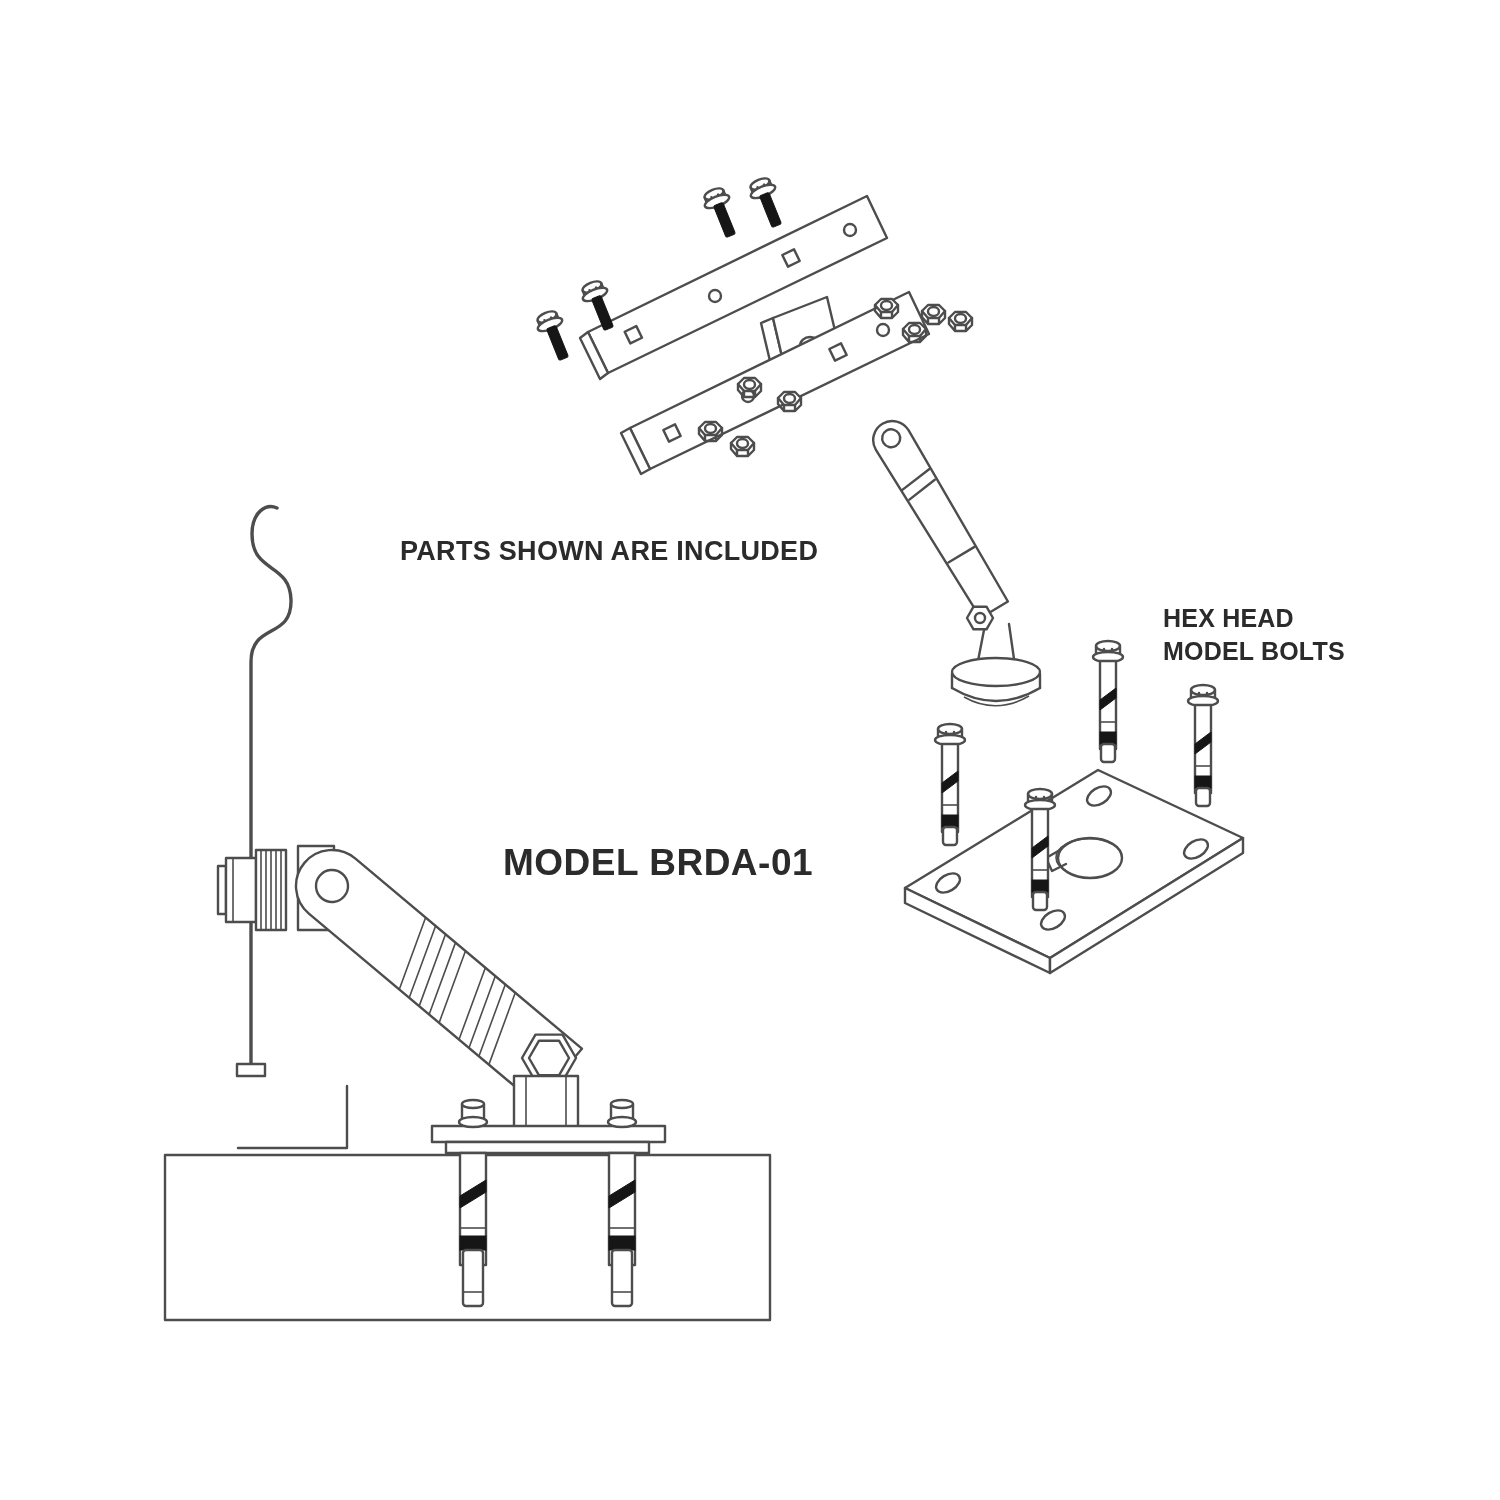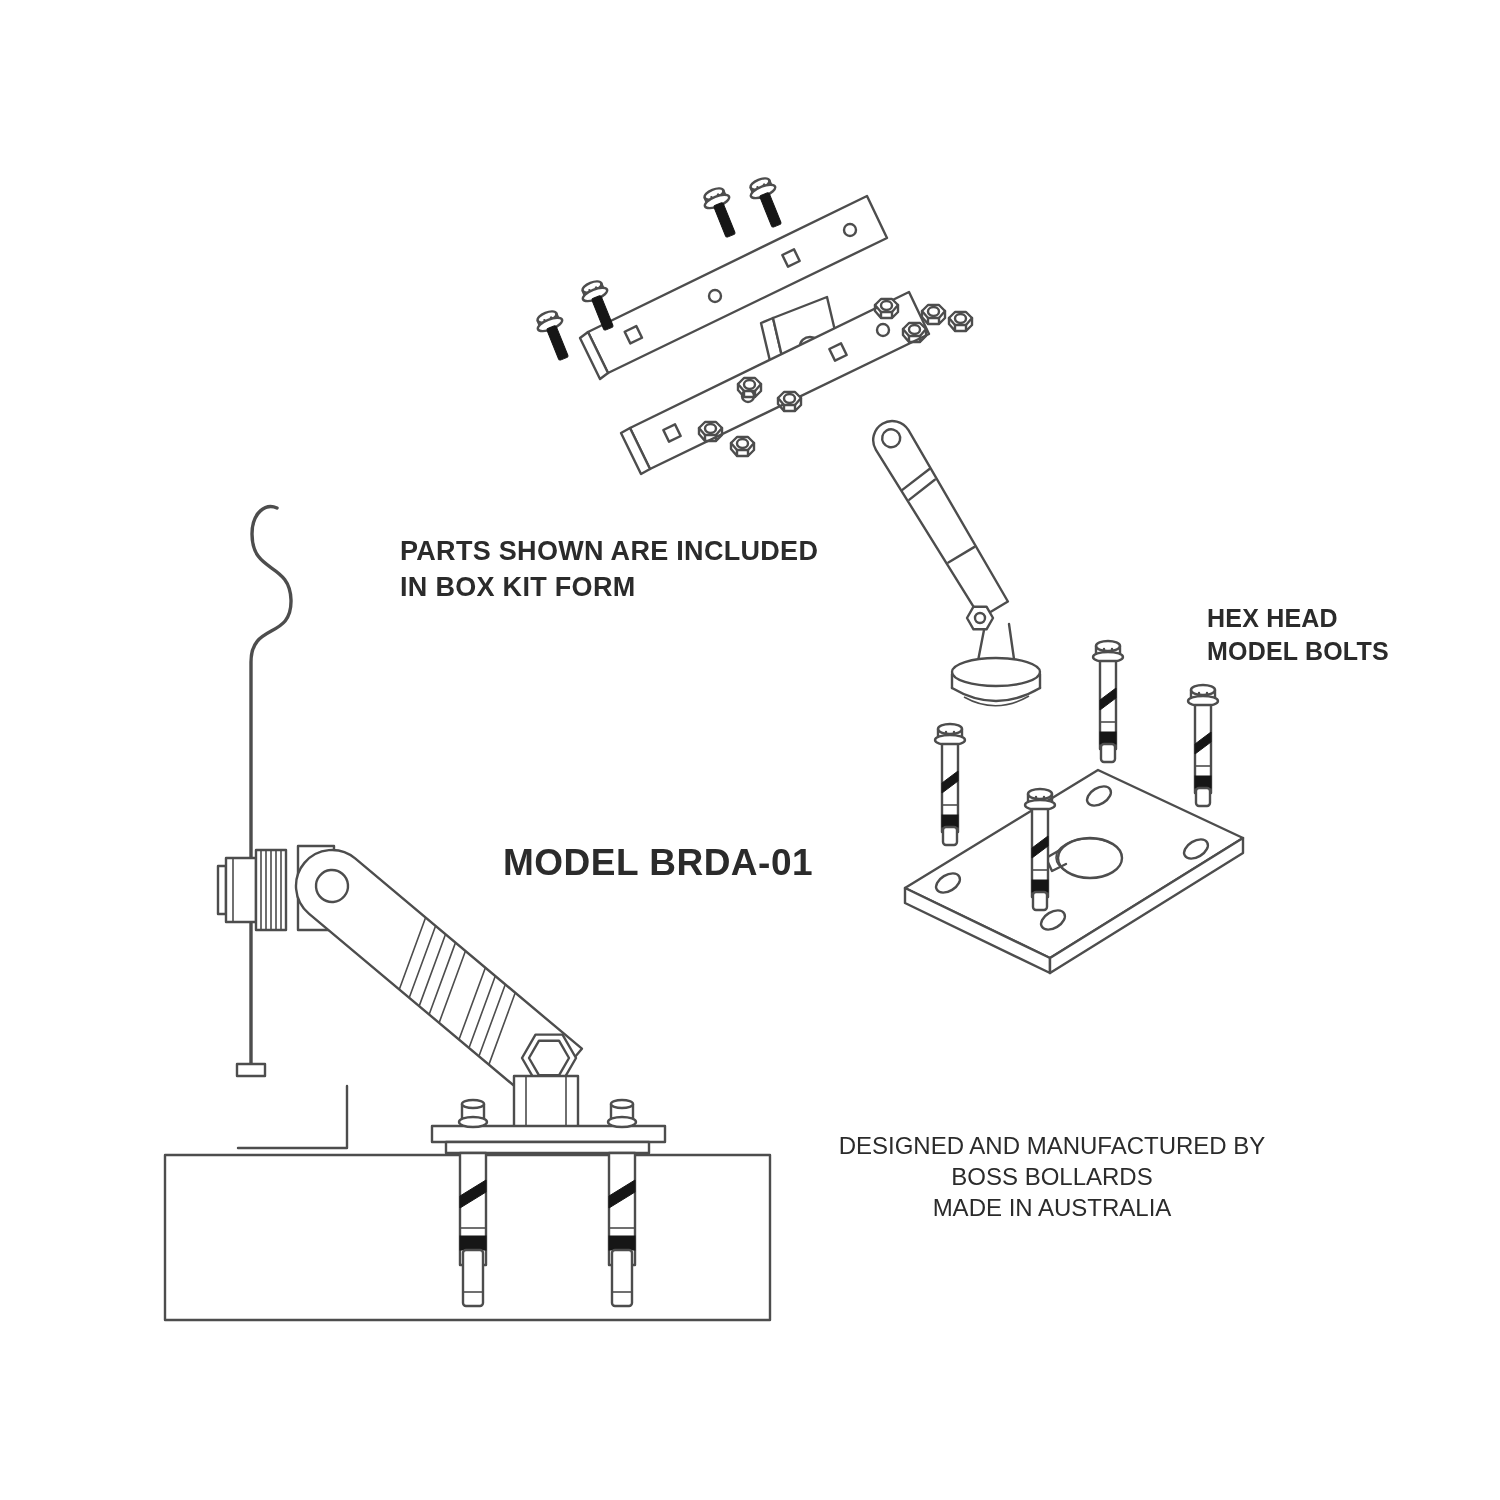--- a/index.html
+++ b/index.html
@@ -5,21 +5,21 @@
   html,body{margin:0;padding:0;background:#ffffff;}
   #canvas{position:relative;width:1500px;height:1500px;background:#ffffff;overflow:hidden;
           font-family:"Liberation Sans", sans-serif;}
   svg{position:absolute;left:0;top:0;}
   .ln{fill:none;stroke:#4d4d4d;stroke-width:2.4;stroke-linejoin:round;stroke-linecap:round;}
   .fw{fill:#ffffff;stroke:#4d4d4d;stroke-width:2.4;stroke-linejoin:round;}
   .dark{fill:#161616;stroke:#161616;stroke-width:1;}
   .thin{fill:none;stroke:#4d4d4d;stroke-width:1.6;}
   .label{position:absolute;color:#2b2b2b;}
   .parts-note{left:400px;top:533px;font-size:27px;font-weight:700;line-height:1.35;letter-spacing:.3px;}
-  .hex-note{left:1163px;top:602px;font-size:25px;font-weight:700;line-height:1.3;letter-spacing:.2px;margin-left:44px;}
+  .hex-note{left:1163px;top:602px;font-size:25px;font-weight:700;line-height:1.3;letter-spacing:.2px;}
   .model-title{left:503px;top:842px;font-size:37px;font-weight:700;letter-spacing:.5px;}
   .footer-note{left:822px;top:1130px;width:460px;text-align:center;font-size:24px;font-weight:400;line-height:1.3;}
   .label span{display:block;}
 </style>
 </head>
 <body>
 
 <div id="canvas">
 
   <svg width="1500" height="1500" viewBox="0 0 1500 1500" xmlns="http://www.w3.org/2000/svg">
@@ -194,29 +194,23 @@
         <line class="thin" x1="609" y1="1228" x2="635" y2="1228"></line>
         <rect class="dark" x="609" y="1236" width="26" height="14"></rect>
         <rect class="fw" x="612" y="1250" width="20" height="56" rx="3"></rect>
         <line class="thin" x1="612" y1="1292" x2="632" y2="1292"></line>
       </g>
     </g>
   </svg>
 
   <div class="label parts-note">
     <span>PARTS SHOWN ARE INCLUDED</span>
-    <span>IN BOX KIT FORM</span>
   </div>
 
   <div class="label hex-note">
     <span>HEX HEAD</span>
     <span>MODEL BOLTS</span>
   </div>
 
   <div class="label model-title">MODEL BRDA-01</div>
 
-  <div class="label footer-note">
-    <span>DESIGNED AND MANUFACTURED BY</span>
-    <span>BOSS BOLLARDS</span>
-    <span>MADE IN AUSTRALIA</span>
-  </div>
 
 </div>
 
 </body></html>

